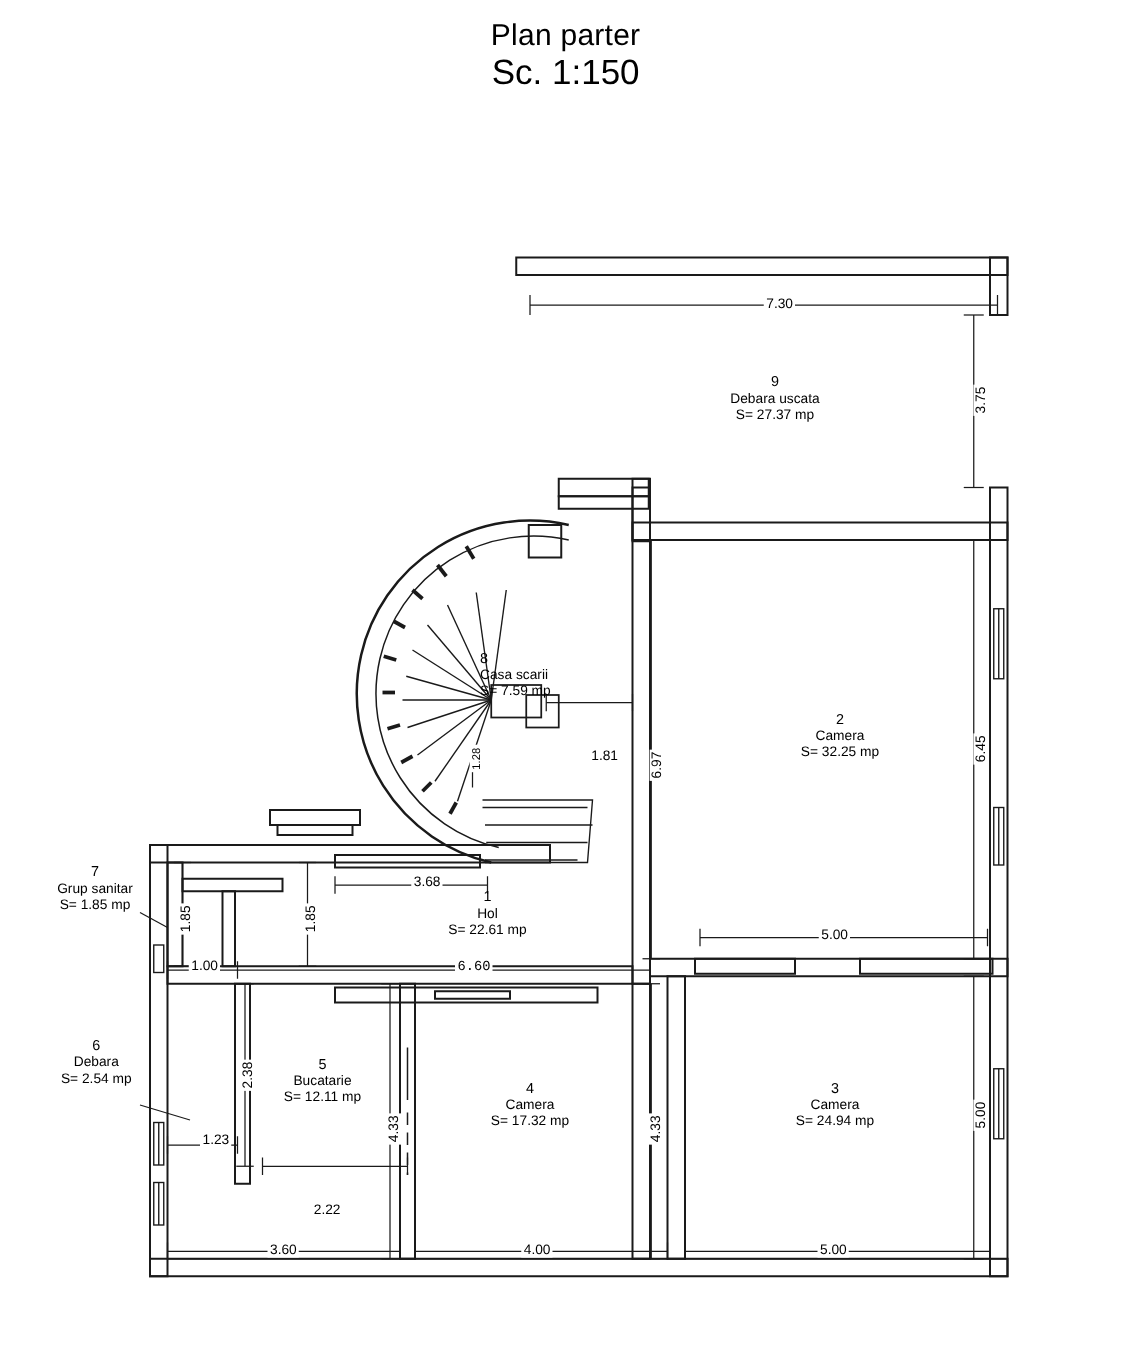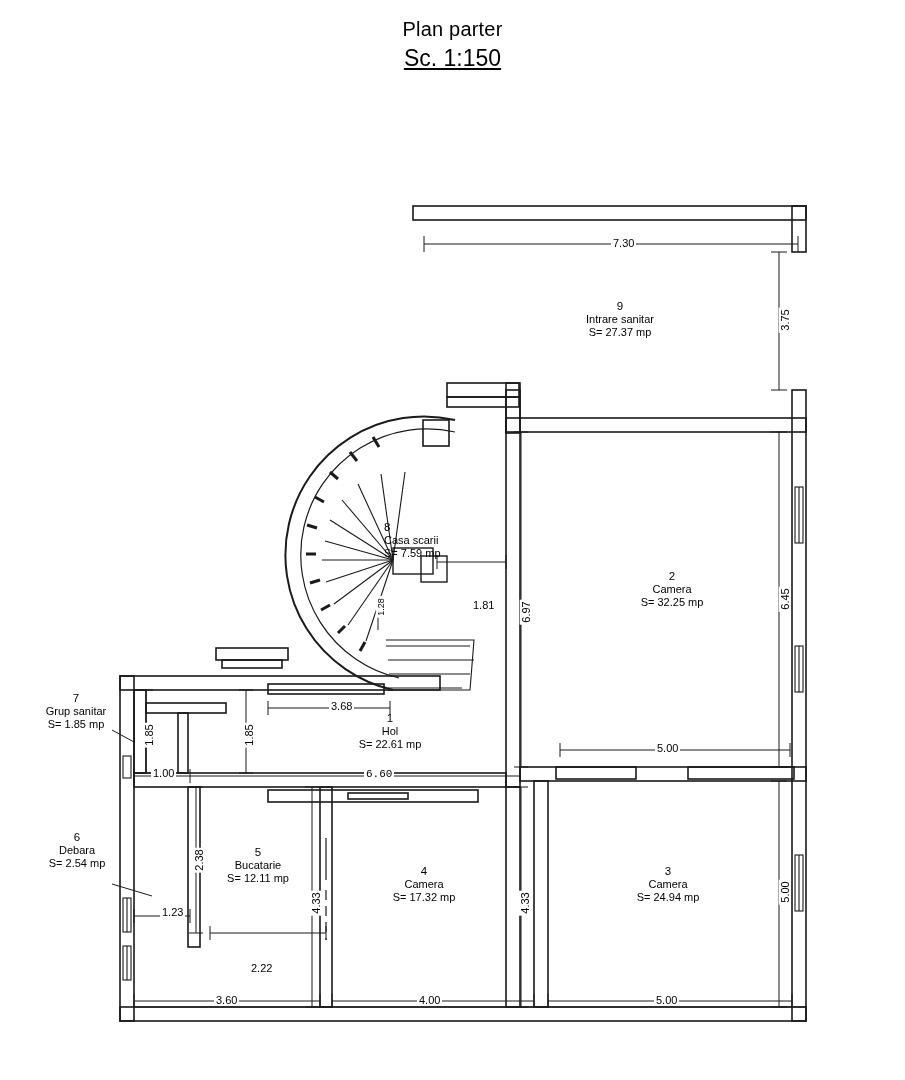--- a/index.html
+++ b/index.html
@@ -22,28 +22,27 @@
     height: 1080px;
   }
   .title-block {
     position: absolute;
     left: 0;
     top: 14px;
     width: 905px;
     text-align: center;
   }
   .title-main {
-    font-size: 20px;
+    font-size: 24px;
     letter-spacing: 0.2px;
     line-height: 30px;
   }
   .title-sub {
-    font-size: 23px;
+    font-size: 28px;
     line-height: 28px;
-    text-decoration: underline;
   }
   svg.plan {
     position: absolute;
     left: 0;
     top: 0;
     width: 905px;
     height: 1080px;
   }
   .lbl {
     position: absolute;
@@ -271,21 +270,21 @@
         <line x1="112" y1="730" x2="134" y2="742"></line>
         <line x1="112" y1="884" x2="152" y2="896"></line>
 
         <line x1="378" y1="600" x2="378" y2="630"></line>
       </g>
     </g>
   </svg>
 
   <div class="lbl center" style="left:620px; top:300px;">
     <div class="room-num">9</div>
-    <div>Intrare sanitar</div>
+    <div>Debara uscata</div>
     <div>S= 27.37 mp</div>
   </div>
 
   <div class="lbl center" style="left:672px; top:570px;">
     <div class="room-num">2</div>
     <div>Camera</div>
     <div>S= 32.25 mp</div>
   </div>
 
   <div class="lbl center" style="left:668px; top:865px;">

